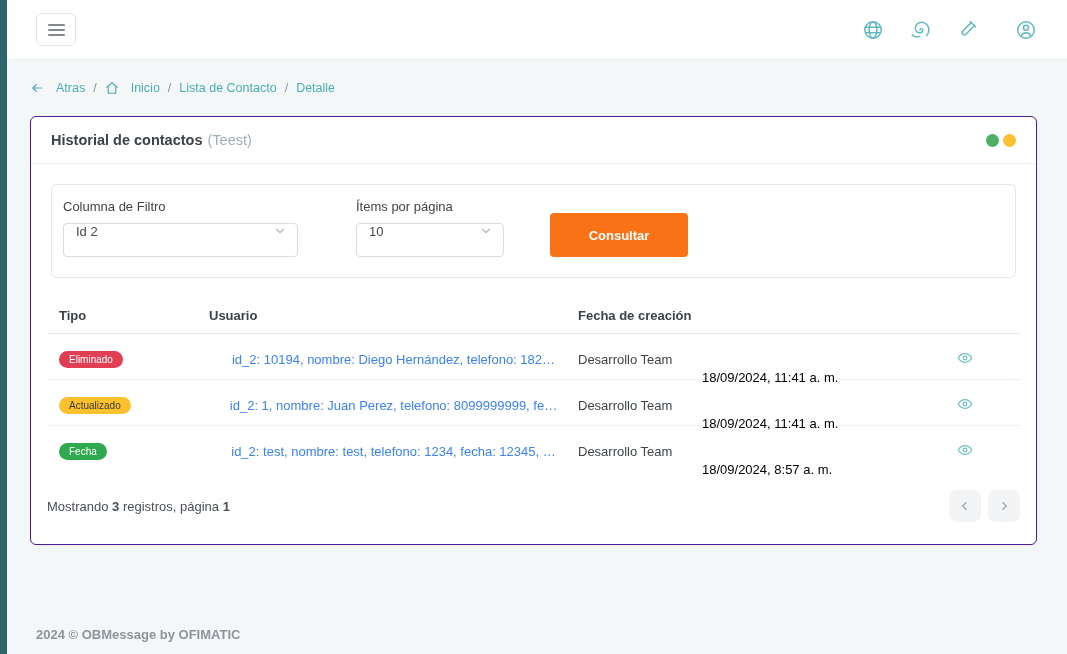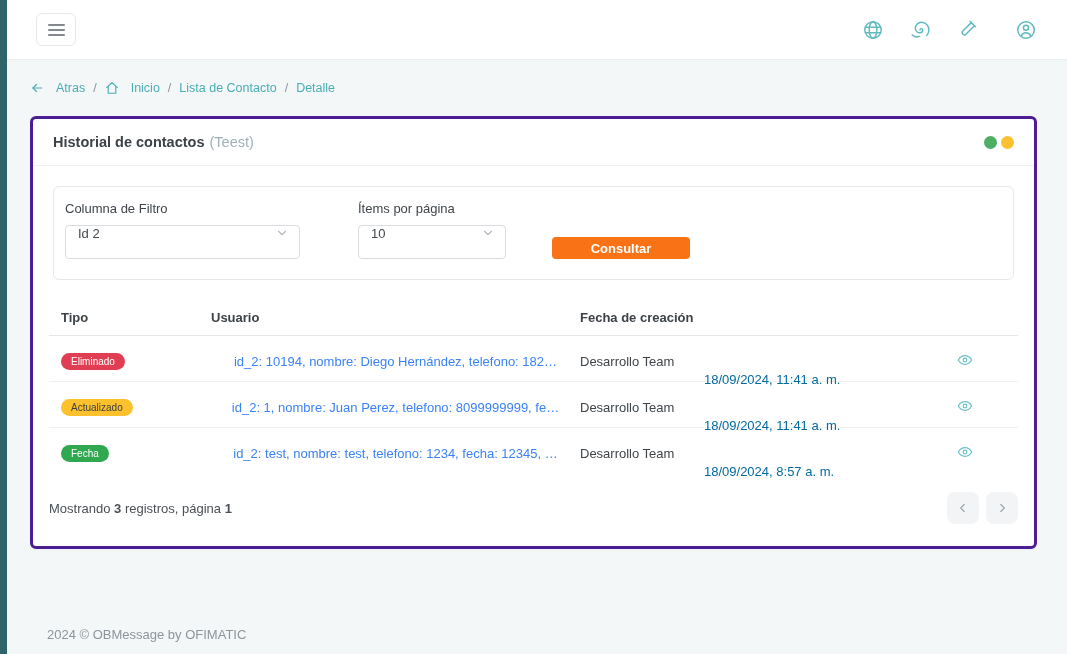--- a/index.html
+++ b/index.html
@@ -33,21 +33,21 @@
   
   .breadcrumb {
     display:flex; align-items:center; gap:8px;
     margin:21px 30px 0 30px; font-size:12.5px; color:#4aadb3;
   }
   .crumb { display:flex; align-items:center; gap:12px; color:#4aadb3; text-decoration:none; cursor:pointer; }
   .crumb-sep { color:#8b949a; }
 
   
   .card {
-    margin:21px 30px 0 30px; background:#fff; border:3px solid #4c1d95; border-radius:6px;
+    margin:21px 30px 0 30px; background:#fff; border:1px solid #4c1d95; border-radius:6px;
     box-shadow:0 1px 2px rgba(40,50,60,.04);
   }
   .card-header {
     display:flex; align-items:center; padding:15px 20px; border-bottom:1px solid #eef1f3;
   }
   .card-title { font-size:14.5px; font-weight:bold; color:#3c4247; }
   .card-subtitle { font-size:14.5px; color:#9fb0b5; margin-left:5px; }
   .dots { margin-left:auto; display:flex; gap:4px; }
   .dot { width:13px; height:13px; border-radius:50%; }
   .dot-green { background:#4caf64; }
@@ -65,21 +65,21 @@
     font-size:13px; color:#43484d; padding:0 12px; display:flex; align-items:flex-start;
   }
   .selectbox { position:relative; justify-content:flex-start; cursor:pointer; }
   .selectbox .chev { position:absolute; right:10px; color:#b0b7bd; display:flex; }
   .f-col { width:235px; }
   .f-val { width:384px; margin-left:12px; }
   .f-items { width:148px; margin-left:24px; }
   .text-input { width:100%; outline:none; }
   input.control { display:block; line-height:32px; }
   .consultar {
-    margin-left:12px; width:138px; height:22px; border:none; border-radius:4px;
+    margin-left:12px; width:138px; height:44px; border:none; border-radius:4px;
     background:#f97316; color:#fff; font-weight:bold; font-size:13px; cursor:pointer;
     font-family:"Liberation Sans", sans-serif;
   }
 
   
   .table { margin:0 16px; }
   .trow, .thead {
     display:grid; grid-template-columns:150px 369px 124px 220px 1fr;
     align-items:center; padding:0 12px;
   }
@@ -88,34 +88,34 @@
   .trow { height:46px; font-size:13px; }
   .trow.bordered { border-bottom:1px solid #eef1f3; }
   .badge {
     display:inline-block; font-size:10px; font-weight:normal; padding:3px 10px; border-radius:10px; color:#fff;
   }
   .badge-red { background:#e13e53; }
   .badge-yellow { background:#fcc12d; color:#3d3d3d; }
   .badge-green { background:#2fa84f; }
   .cell-valores { text-align:center; color:#3b82f6; cursor:pointer; white-space:nowrap; overflow:hidden; }
   .cell-user { color:#3e4449; }
-  .cell-date { color:#0369a1;margin-top:36px; }
+  .cell-date { color:#000000;margin-top:36px; }
   .cell-eye { text-align:center; }
   .eye-btn { background:none; border:none; color:#6cc0c4; cursor:pointer; }
 
   
   .table-footer { display:flex; align-items:center; padding:18px 16px 22px 16px; }
   .summary { color:#4a5056; font-size:13px; }
   .pager { margin-left:auto; display:flex; gap:7px; }
   .page-btn {
     width:32px; height:32px; border:none; border-radius:8px; background:#f2f4f5;
     color:#9aa2a8; cursor:pointer; display:flex; align-items:center; justify-content:center;
   }
 
-  .footer { position:absolute; left:47px; bottom:12px; font-weight:normal; color:#8d959b; font-size:13px; }
+  .footer { position:absolute; left:36px; bottom:12px; font-weight:bold; color:#8d959b; font-size:13px; }
 </style>
 </head>
 <body>
 
 <div class="left-strip"></div>
 
 <header class="topbar">
   <button class="hamburger">
     <span class="bar"></span>
     <span class="bar"></span>

